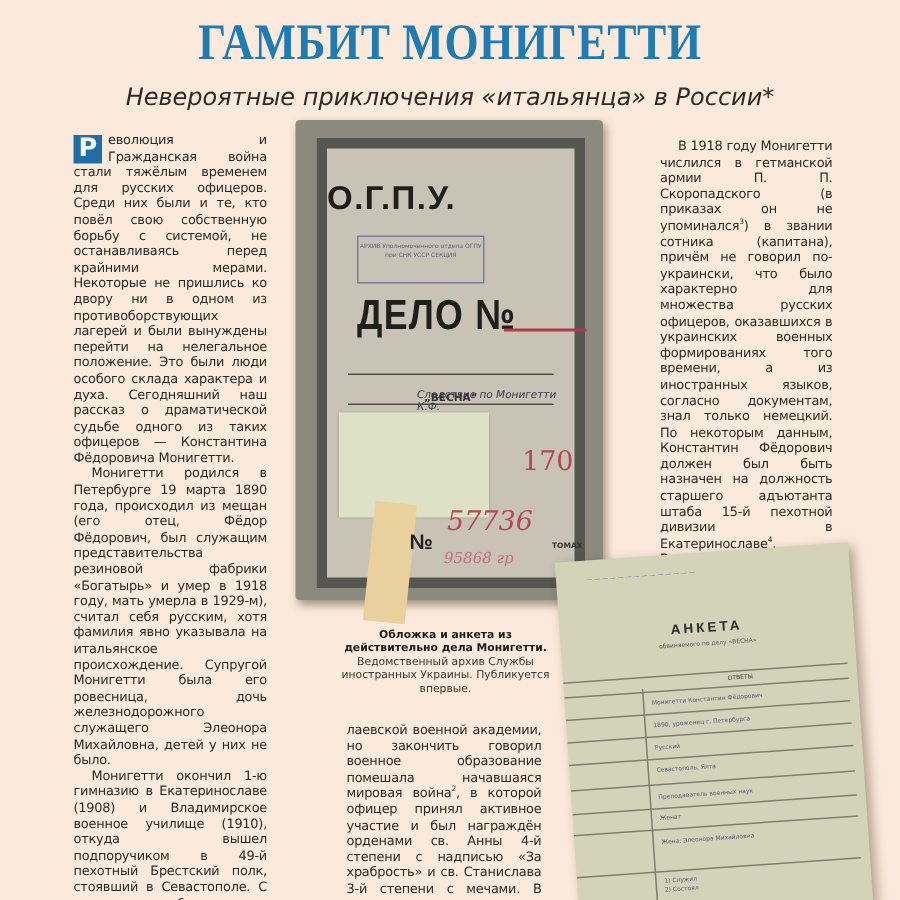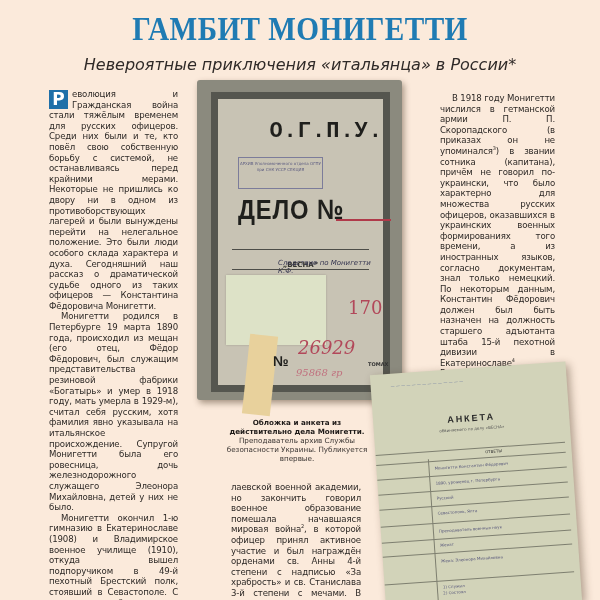--- a/index.html
+++ b/index.html
@@ -63,22 +63,22 @@
       box-shadow: 2px 3px 6px rgba(60,40,20,0.45);
       border-radius: 3px;
     }
     .cover-inner {
       position: absolute; left: 14px; top: 12px; right: 12px; bottom: 8px;
       background: #c8c3b4;
       border: 7px solid #55564f;
       box-sizing: border-box;
     }
     .cover-ogpu {
-      position: absolute; top: 20px; left: 0; right: 0; text-align: right;
-      font-family: Liberation Mono, monospace; font-weight: bold;
+      position: absolute; top: 20px; left: 0; right: 0; text-align: left;
+      font-family: Liberation Sans, sans-serif; font-weight: bold;
       font-size: 22px; color: #1f1f1c; letter-spacing: 1px;
     }
     .cover-stamp {
       position: absolute; top: 58px; left: 20px; width: 85px; height: 32px;
       border: 1px solid #7c7c9a;
       font-size: 4px; color: #5c5c80; text-align: center; line-height: 6px;
       padding-top: 3px; box-sizing: border-box;
     }
     .cover-delo {
       position: absolute; top: 95px; left: 20px;
@@ -193,32 +193,32 @@
     <div class="cover-delo">ДЕЛО №</div>
     <div class="cover-delo-line"></div>
     <div class="cover-vesna">„ВЕСНА“</div>
     <div class="cover-line" style="top:150px"></div>
     <div class="cover-name">Следствие по Монигетти К.Ф.</div>
     <div class="cover-line" style="top:170px"></div>
     <div class="cover-label"></div>
     <div class="cover-num170">170</div>
     <div class="cover-tape"></div>
     <div class="cover-no">№</div>
-    <div class="cover-num51834">26929</div>
+    <div class="cover-num51834">57736</div>
     <div class="cover-num6709">95868 гр</div>
     <div class="cover-tomah">ТОМАХ</div>
   </div>
 </div>
 
 <div class="col col-right">
   <p><span>В 1918 году Монигетти числился в гетманской армии П. П. Скоропадского (в приказах он не упоминался</span><sup>3</sup><span>) в звании сотника (капитана), причём не говорил по-украински, что было характерно для множества русских офицеров, оказавшихся в украинских военных формированиях того времени, а из иностранных языков, согласно документам, знал только немецкий. По некоторым данным, Константин Фёдорович должен был быть назначен на должность старшего адъютанта штаба 15-й пехотной дивизии в Екатеринославе</span><sup>4</sup><span>. Впрочем, о том, что это назначение состоялось, данных нет. Со сменившими гетмана</span></p>
 </div>
 
 <div class="caption">
-  <b>Обложка и анкета из действительно дела Монигетти.</b><span> Преподаватель архив Службы безопасности Украины. Публикуется впервые.</span>
+  <b>Обложка и анкета из действительно дела Монигетти.</b><span> Ведомственный архив Службы иностранных Украины. Публикуется впервые.</span>
 </div>
 
 <div class="col col-mid">
   <p class="first"><span>лаевской военной академии, но закончить говорил военное образование помешала начавшаяся мировая война</span><sup>2</sup><span>, в которой офицер принял активное участие и был награждён орденами св. Анны 4-й степени с надписью «За храбрость» и св. Станислава 3-й степени с мечами. В конце существования русской армии штабс-капитан (по другим данным — капитан)</span></p>
 </div>
 
 <div class="photo-anketa">
   <div class="anketa-note">— — — — — — — — — — — — — —</div>
   <div class="anketa-title">АНКЕТА</div>
   <div class="anketa-sub">обвиняемого по делу «ВЕСНА»</div>

